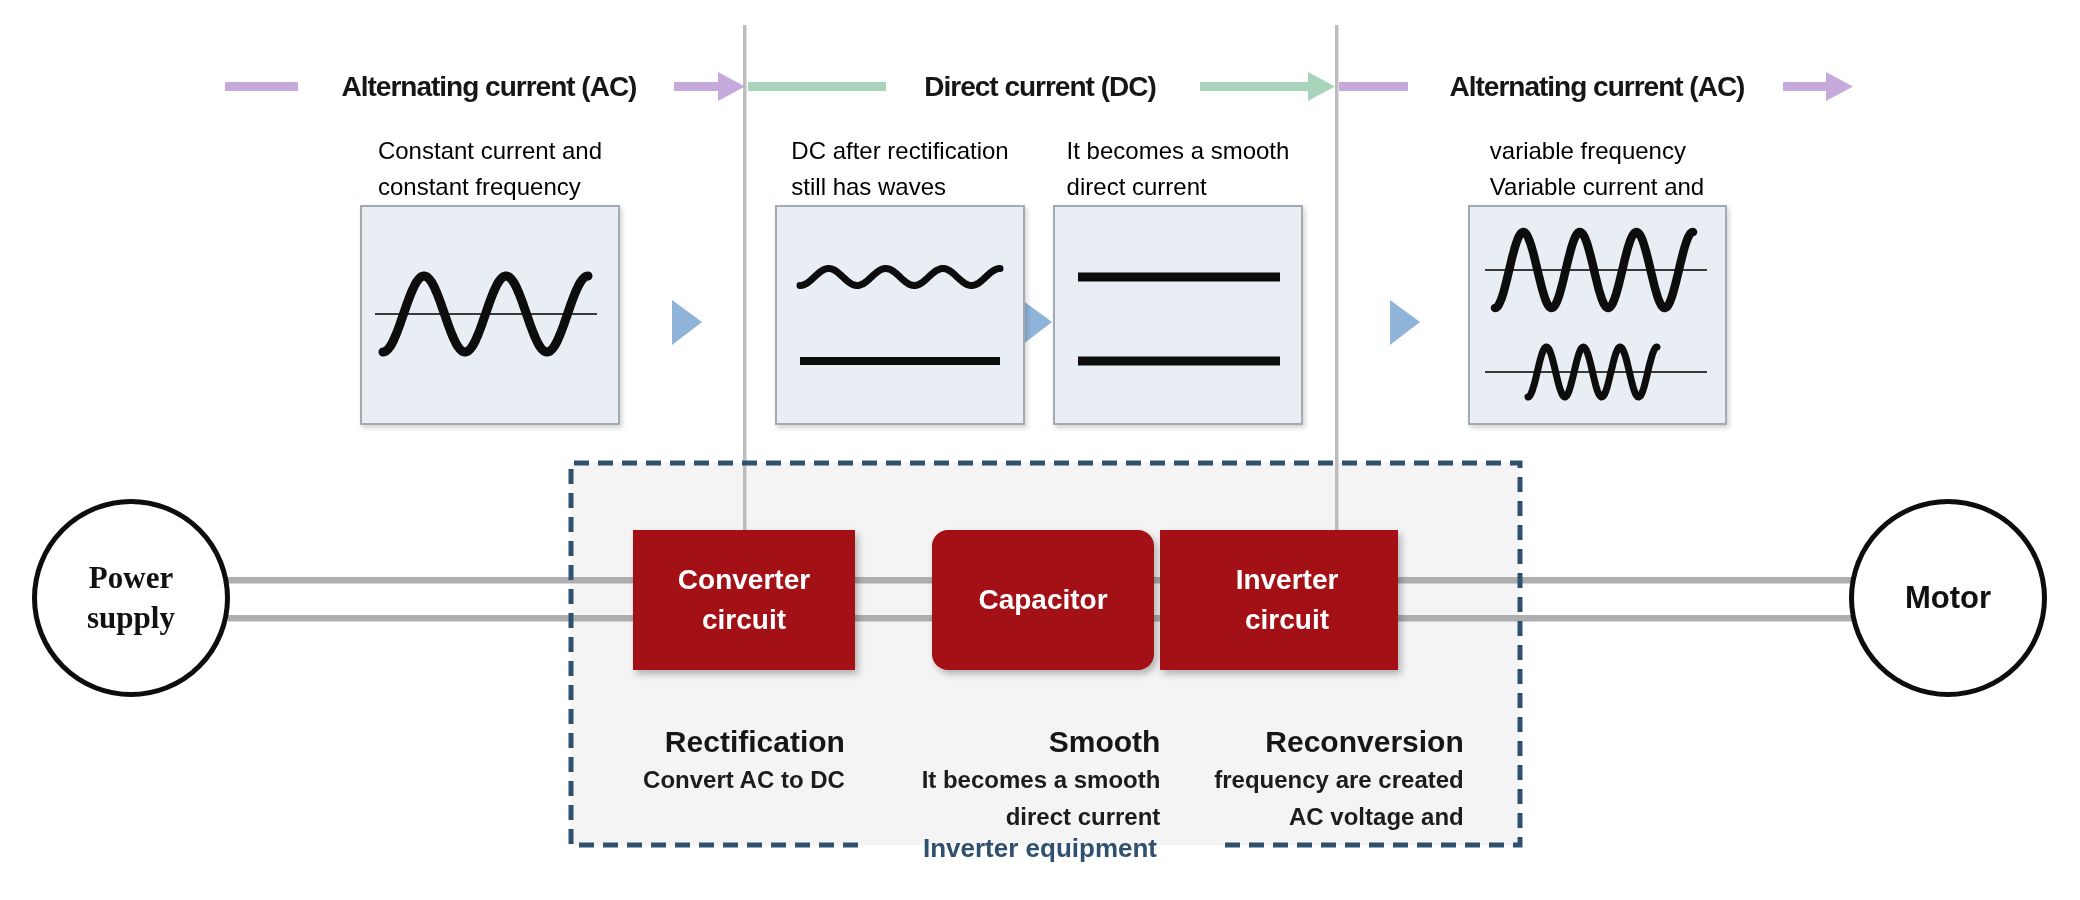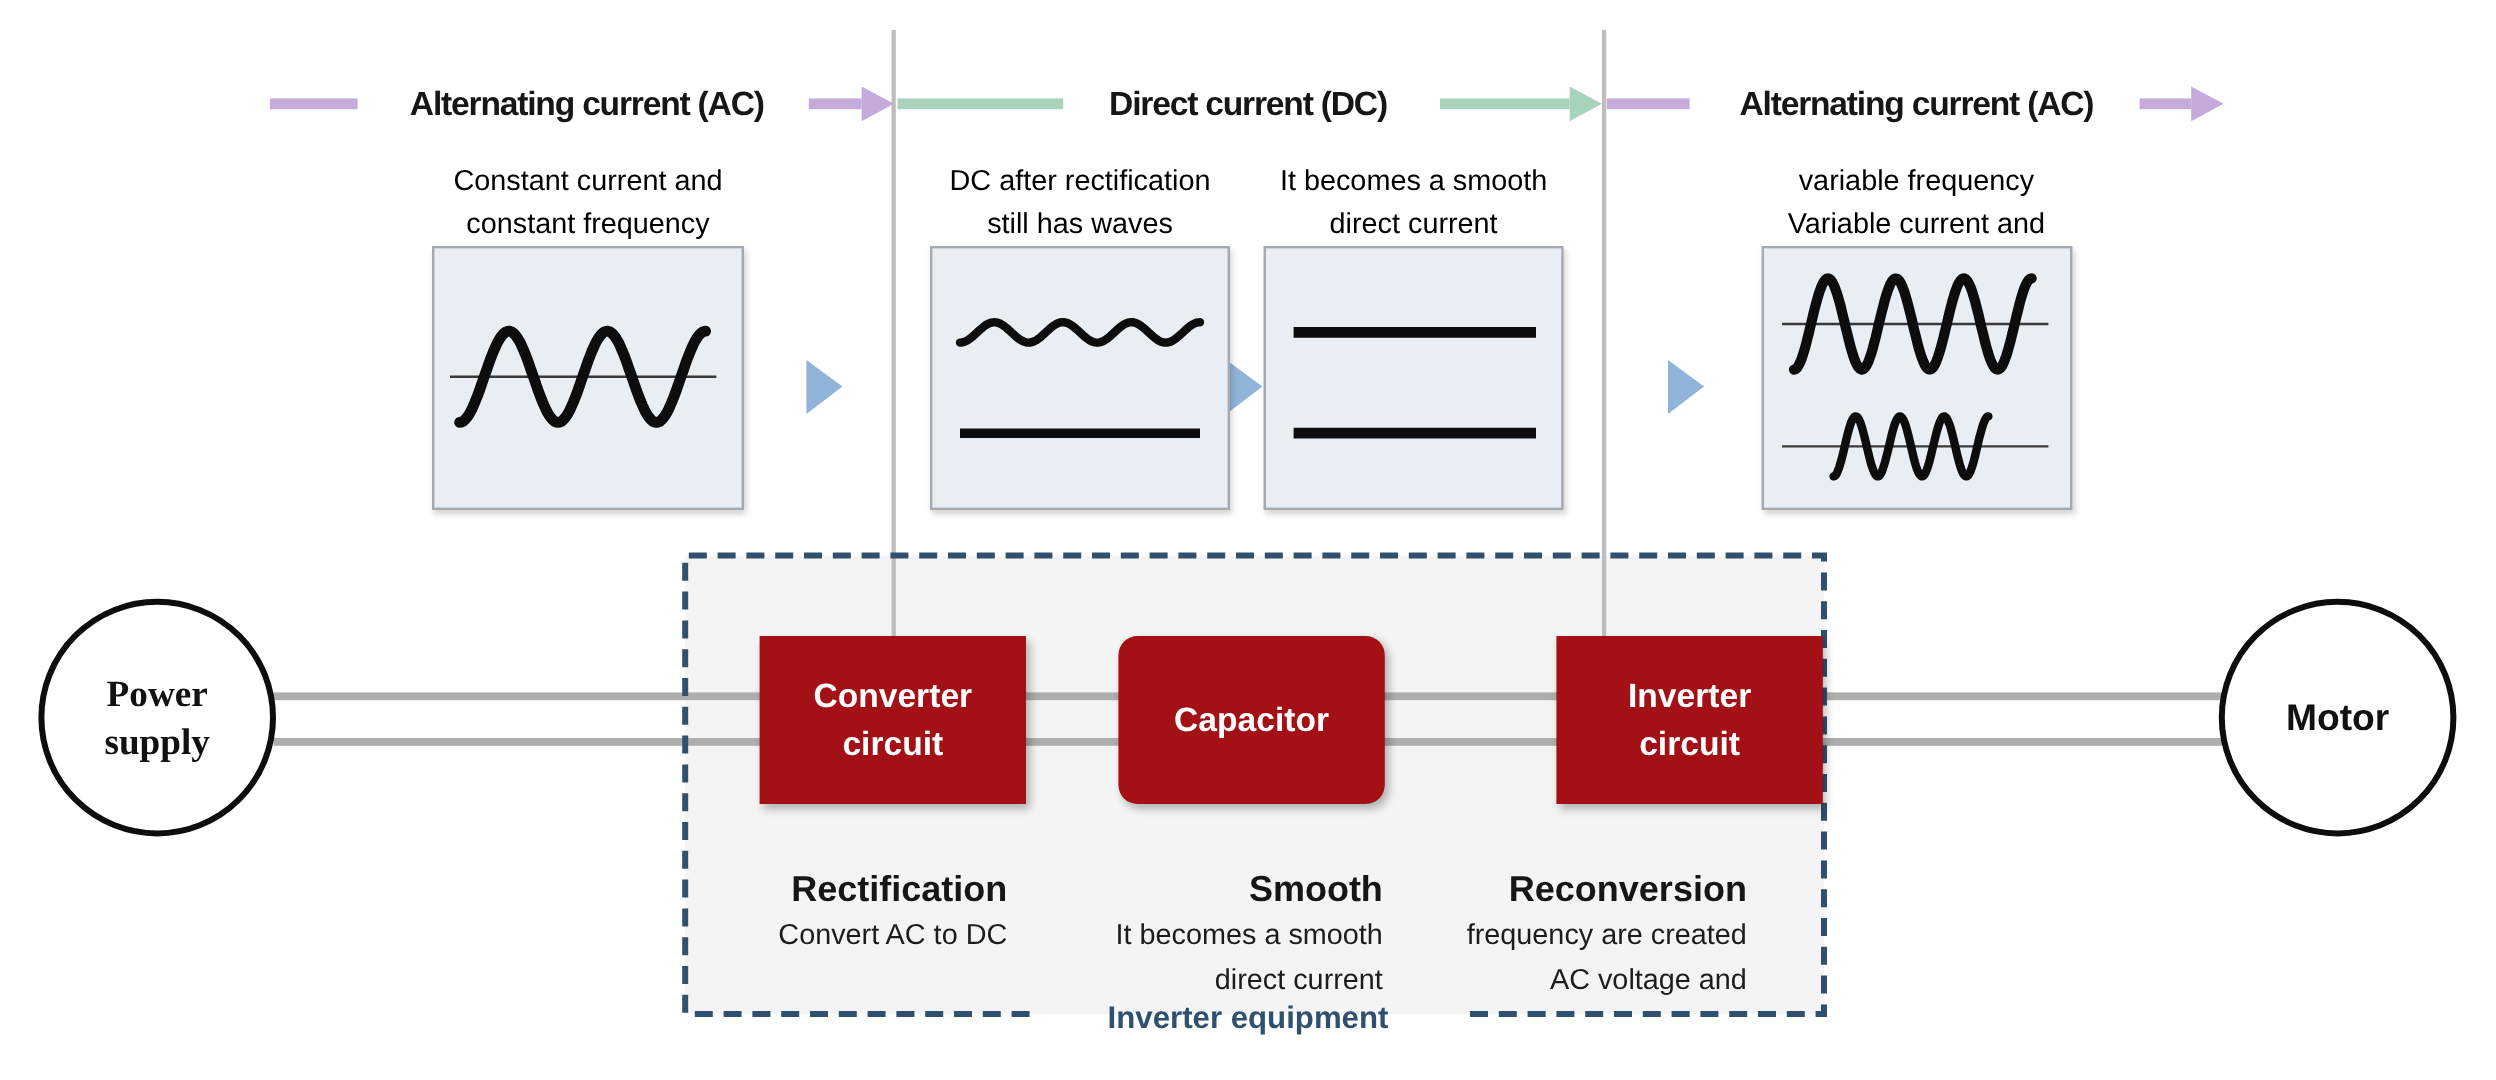--- a/index.html
+++ b/index.html
@@ -6,21 +6,21 @@
     --purple:#C6AADB; --green:#A8D4BB; --triangle_blue:#8FB3D9;
     --red:#A31015; --navy:#2F506F; --panel_bg:#E9EEF5;
   }
   html,body{margin:0;padding:0;background:#ffffff;}
   .canvas{
     position:relative;width:2080px;height:900px;background:#ffffff;
     font-family:"Liberation Sans",sans-serif;overflow:hidden;
   }
   .overlay{position:absolute;left:0;top:0;width:2080px;height:900px;}
   .abs{position:absolute;}
-  .centered{transform:translateX(-50%);text-align:center;white-space:nowrap;}
+  .centered{transform:translateX(-50%);white-space:nowrap;}
   .flow-label{
     top:70px;font-size:28px;font-weight:800;letter-spacing:-1px;color:#161616;line-height:34px;
   }
   .caption{
     top:133px;font-size:24px;color:#000000;line-height:36px;font-weight:400;
   }
   .wave-panel{
     position:absolute;top:205px;background:var(--panel_bg);
     border:2px solid #A4AAB2;box-sizing:border-box;
     box-shadow:2px 3px 5px rgba(0,0,0,0.18);
@@ -35,21 +35,21 @@
   .red-box{
     position:absolute;top:530px;width:222px;height:140px;background:var(--red);
     display:flex;flex-direction:column;align-items:center;justify-content:center;
     color:#ffffff;font-size:28px;font-weight:700;line-height:40px;text-align:center;
     box-shadow:3px 4px 7px rgba(0,0,0,0.28);
   }
   .stage-label{
     position:absolute;top:723px;text-align:right;transform:translateX(-50%);white-space:nowrap;
   }
   .stage-heading{font-size:30px;font-weight:700;color:#161616;line-height:38px;}
-  .stage-desc{font-size:24px;color:#1c1c1c;line-height:37px;font-weight:400;}
+  .stage-desc{font-size:24px;color:#1c1c1c;line-height:37px;font-weight:700;}
   .inverter-label{
     top:830px;font-size:26px;font-weight:700;color:var(--navy);line-height:36px;
   }
 </style>
 </head>
 <body>
 
 <div class="canvas">
 
   <svg class="overlay" viewBox="0 0 2080 900">
@@ -138,21 +138,21 @@
   </div>
 
   <div class="red-box" style="left:633px;">
     <div>Converter</div>
     <div>circuit</div>
   </div>
   <div class="red-box" style="left:932px;border-radius:16px;">
     <div>Capacitor</div>
     <div></div>
   </div>
-  <div class="red-box" style="left:1297px;">
+  <div class="red-box" style="left:1160px;padding-left:16px;">
     <div>Inverter</div>
     <div>circuit</div>
   </div>
 
   <div class="stage-label" style="left:744px;">
     <div class="stage-heading">Rectification</div>
     <div class="stage-desc">Convert AC to DC</div>
     <div class="stage-desc"></div>
   </div>
   <div class="stage-label" style="left:996px;margin-left:45px;">

